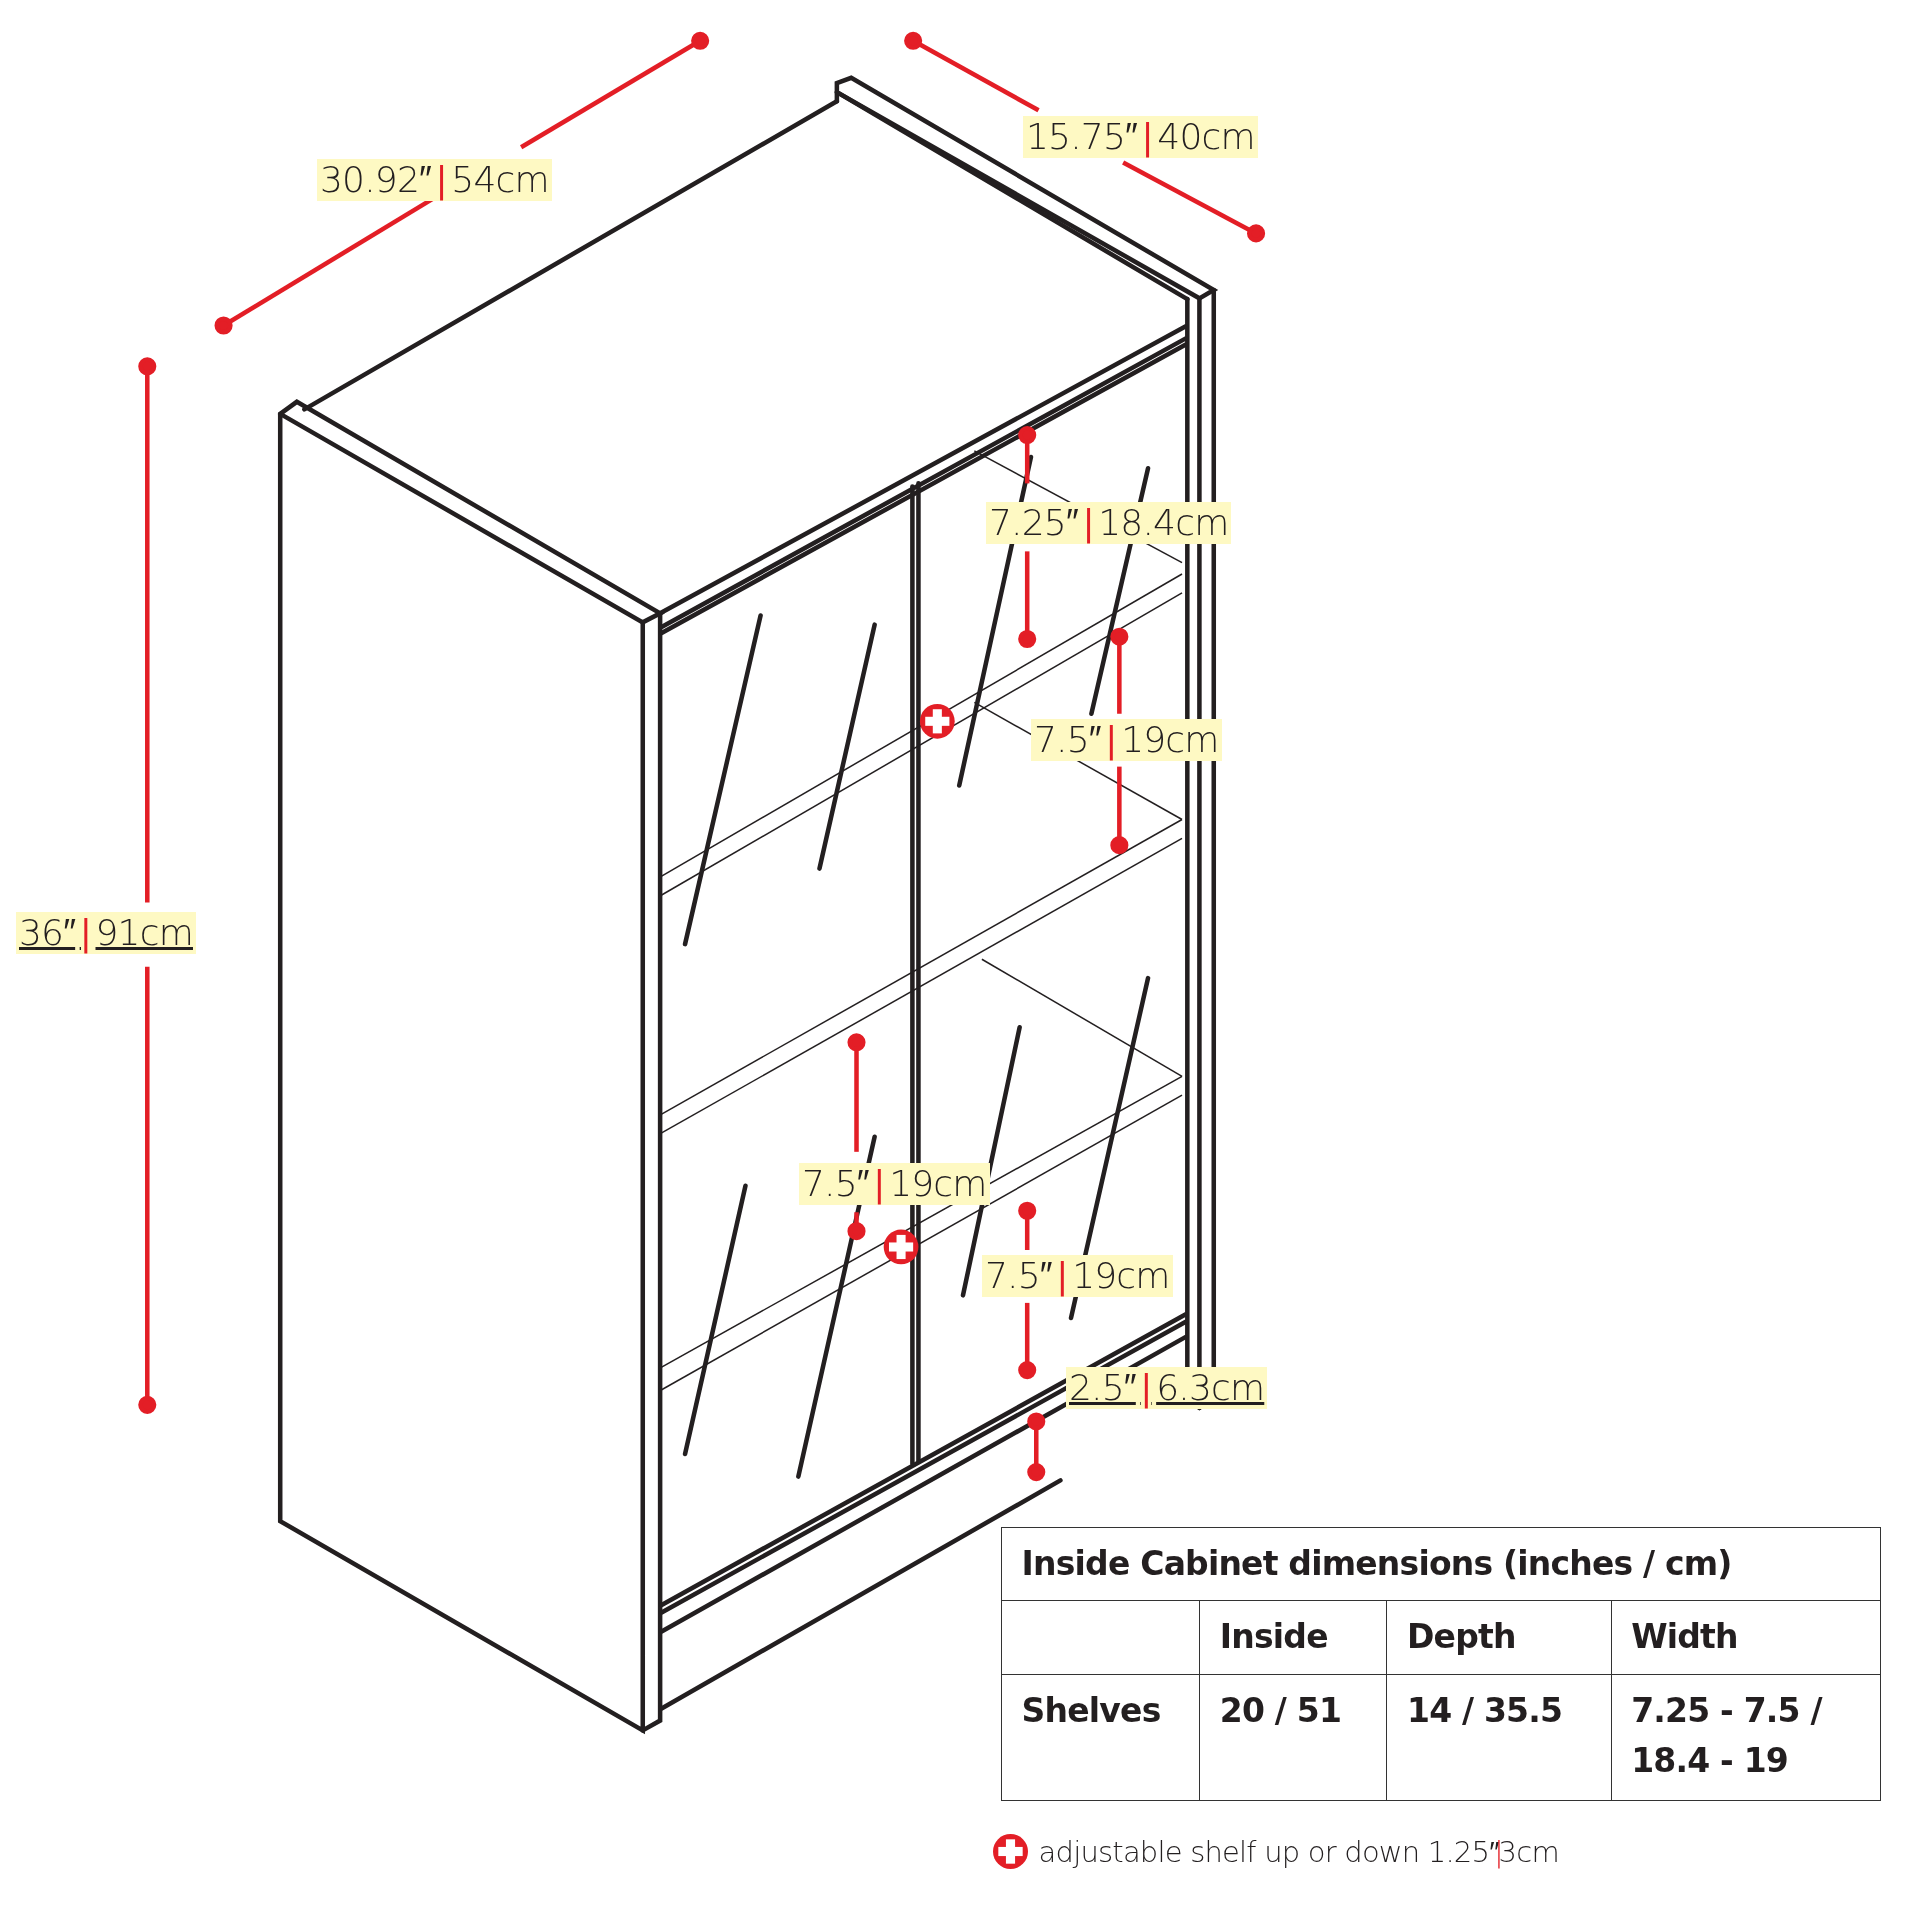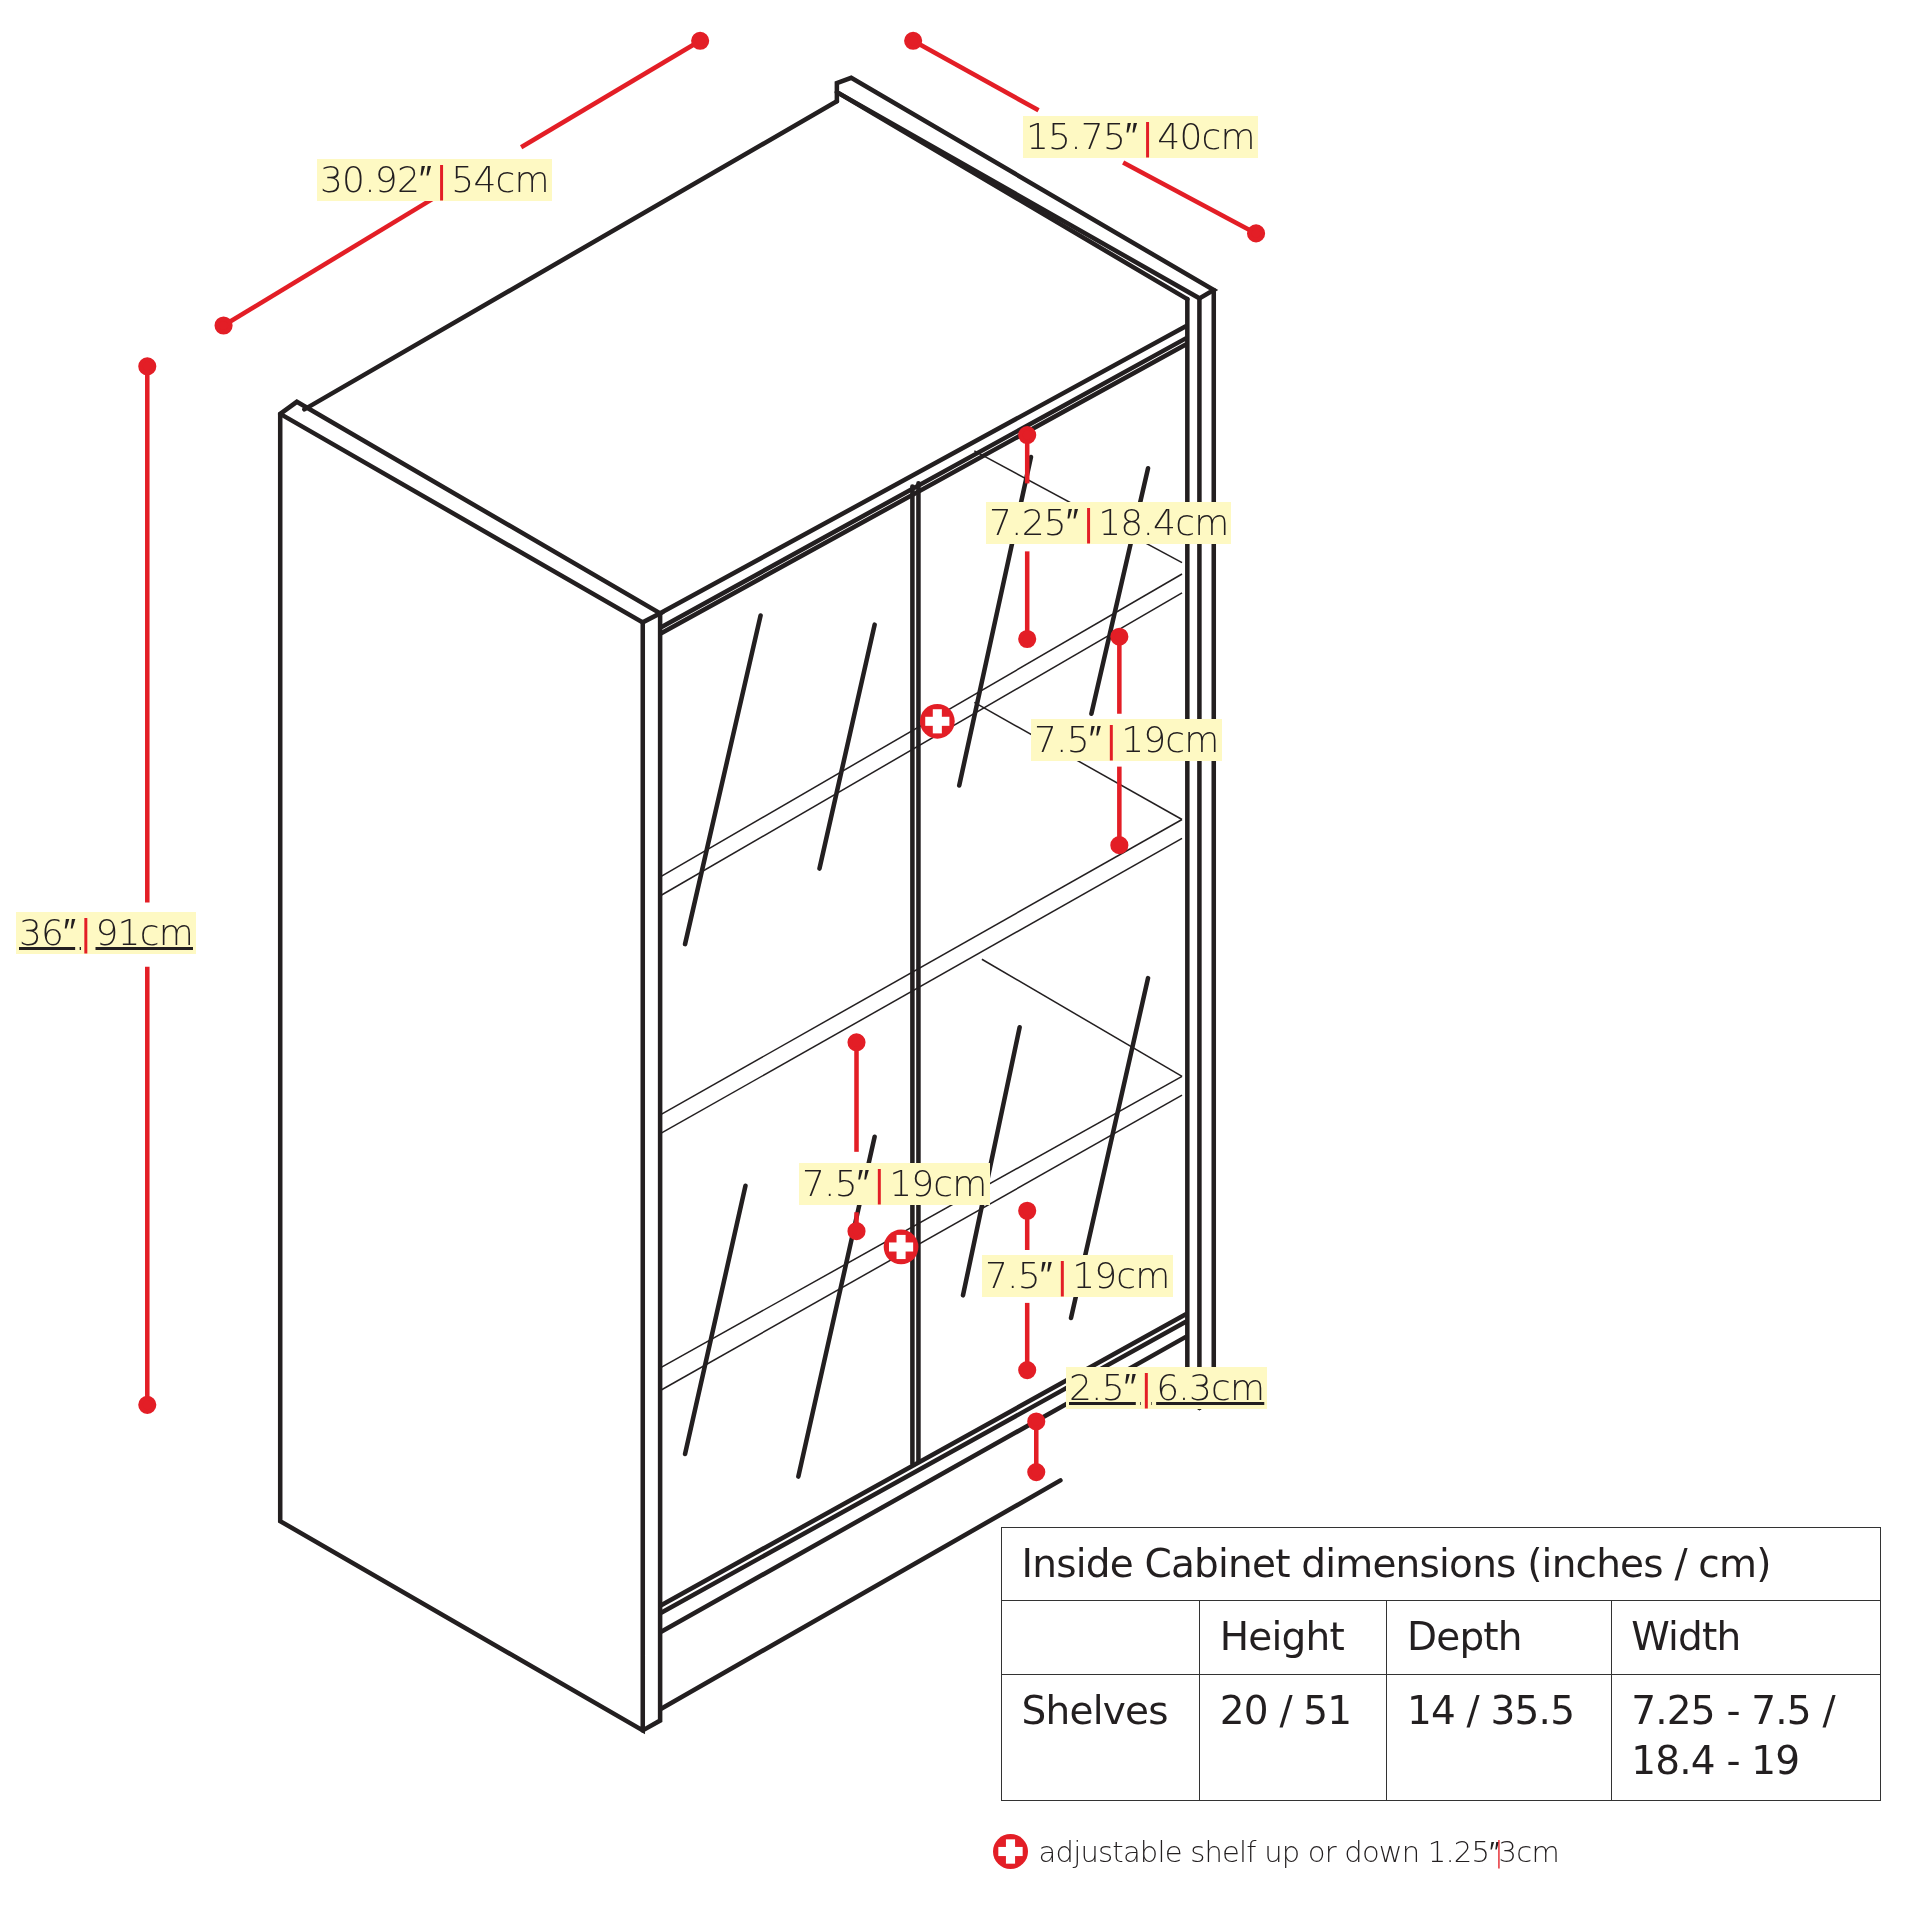--- a/index.html
+++ b/index.html
@@ -1,21 +1,21 @@
 <!DOCTYPE html>
 <html style="font-size:12px"><head>
 <meta charset="utf-8">
 <style>
   html,body{margin:0;padding:0;background:#ffffff;}
   body{width:1926px;height:1926px;position:relative;overflow:hidden;font-family:"DejaVu Sans","Liberation Sans",sans-serif;color:#231f20;}
   #drawing{position:absolute;left:0;top:0;width:1926px;height:1926px;}
   .lbl{position:absolute;white-space:nowrap;font-size:36px;font-weight:300;letter-spacing:-0.8px;background:#fef9c3;padding:0 3px;line-height:42px;color:#231f20;}
   .lbl .sep{color:#e31e26;font-weight:400;margin:0 4.5px;}
   .tbl{position:absolute;left:1001px;top:1527px;width:880px;height:274px;border-collapse:collapse;}
-  .tbl td{border:1.5px solid #333;font-size:39px;font-weight:400;color:#231f20;vertical-align:top;padding:10.6px 19.6px;letter-spacing:-0.8px;line-height:50px;}
+  .tbl td{border:1.5px solid #333;font-size:33px;font-weight:700;color:#231f20;vertical-align:top;padding:10.6px 19.6px;letter-spacing:-0.8px;line-height:50px;}
   .foot{position:absolute;left:993px;top:1834px;font-size:29px;font-weight:300;white-space:nowrap;color:#231f20;letter-spacing:-0.8px;display:flex;align-items:center;}
   .foot .pl{display:inline-block;width:35px;height:35px;margin-right:10.6px;}
   .foot .sep{color:#e31e26;margin:0 -4.5px;}
 </style>
 </head>
 <body>
 
 <svg id="drawing" viewBox="0 0 2550 2550" xmlns="http://www.w3.org/2000/svg">
   <g fill="none" stroke="#231f20" stroke-width="6" stroke-linejoin="miter" stroke-linecap="round">
 
@@ -143,21 +143,21 @@
   <span>2.5″</span><span class="sep">|</span><span>6.3cm</span>
 </div>
 
 <table class="tbl">
   <tbody>
       <tr style="height:73px;">
     <td colspan="4">Inside Cabinet dimensions (inches / cm)</td>
   </tr>
   <tr style="height:74px;">
     <td style="width:158px;"></td>
-    <td style="width:147px;">Height</td>
+    <td style="width:147px;">Inside</td>
     <td style="width:184px;">Depth</td>
     <td>Width</td>
   </tr>
   <tr>
     <td>Shelves</td>
     <td>20 / 51</td>
     <td>14 / 35.5</td>
     <td>
       <div>7.25 - 7.5 /</div>
       <div>18.4 - 19</div>

